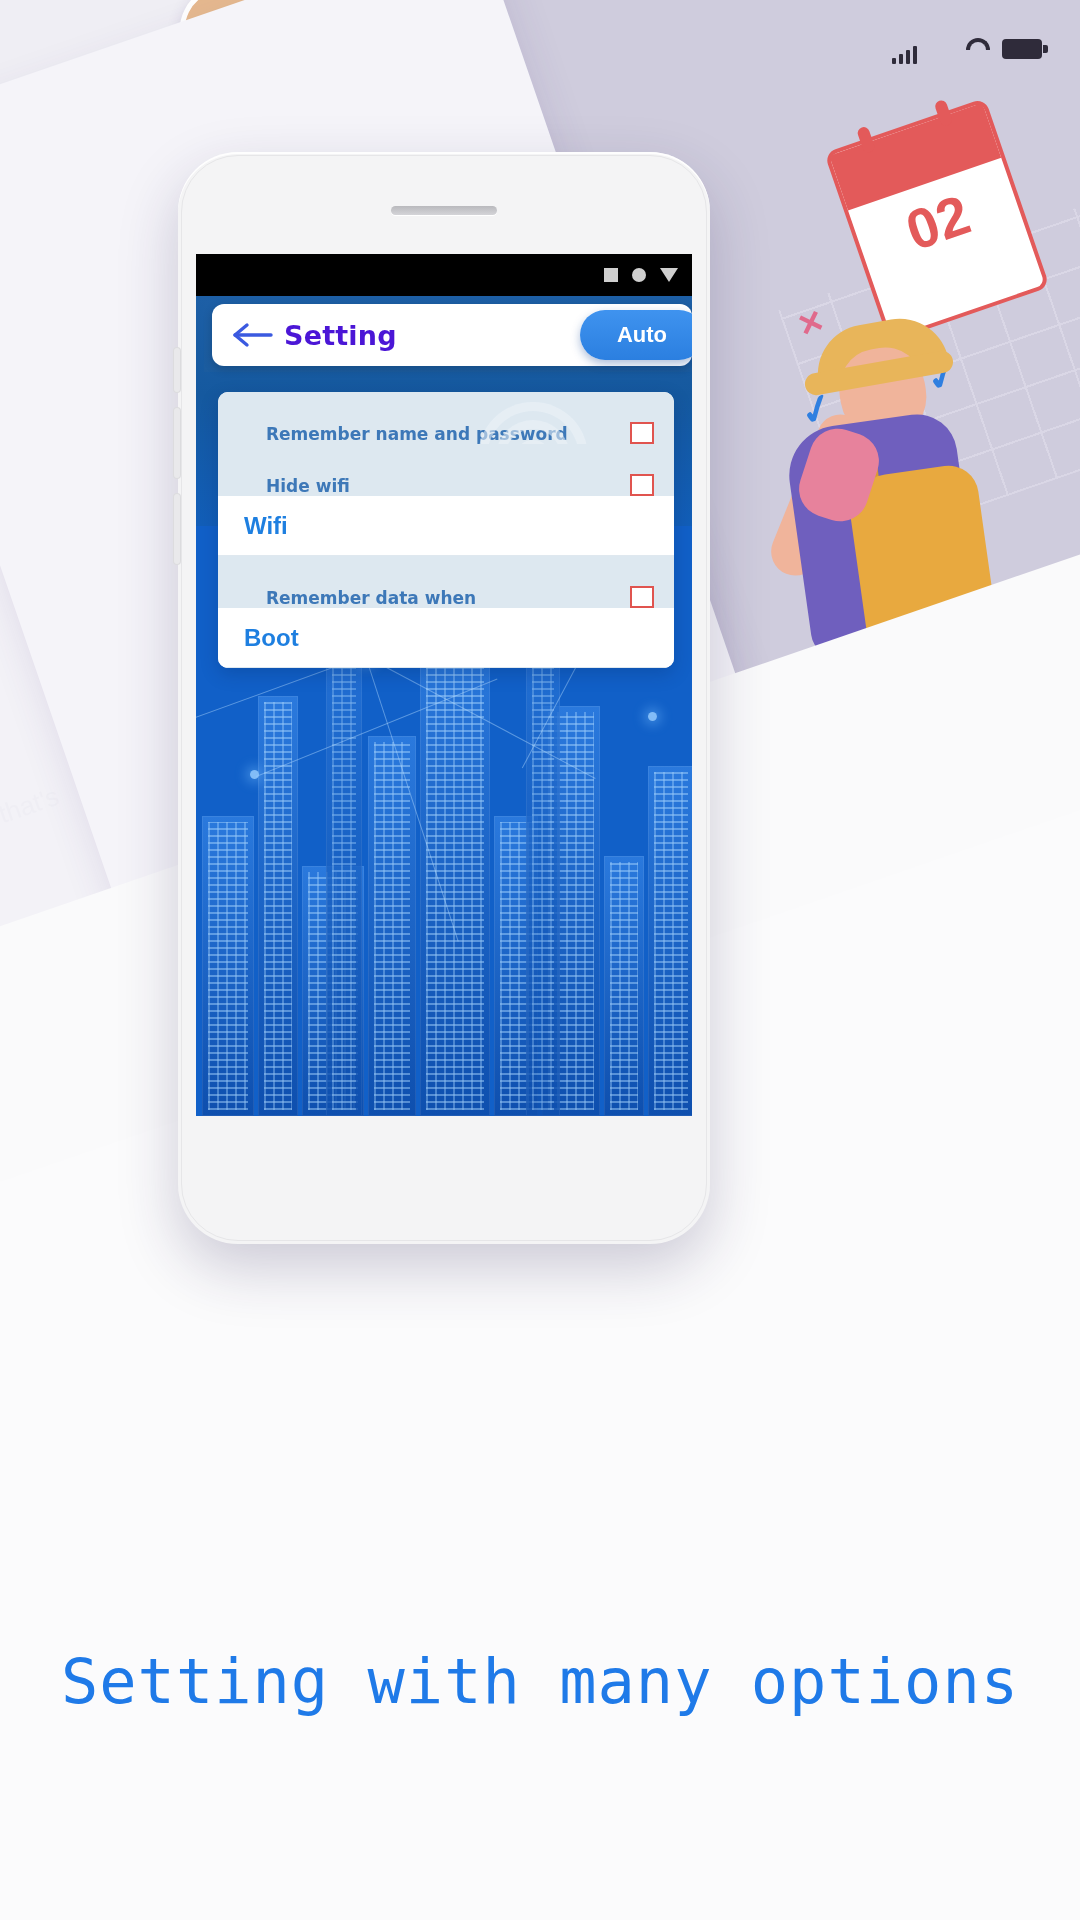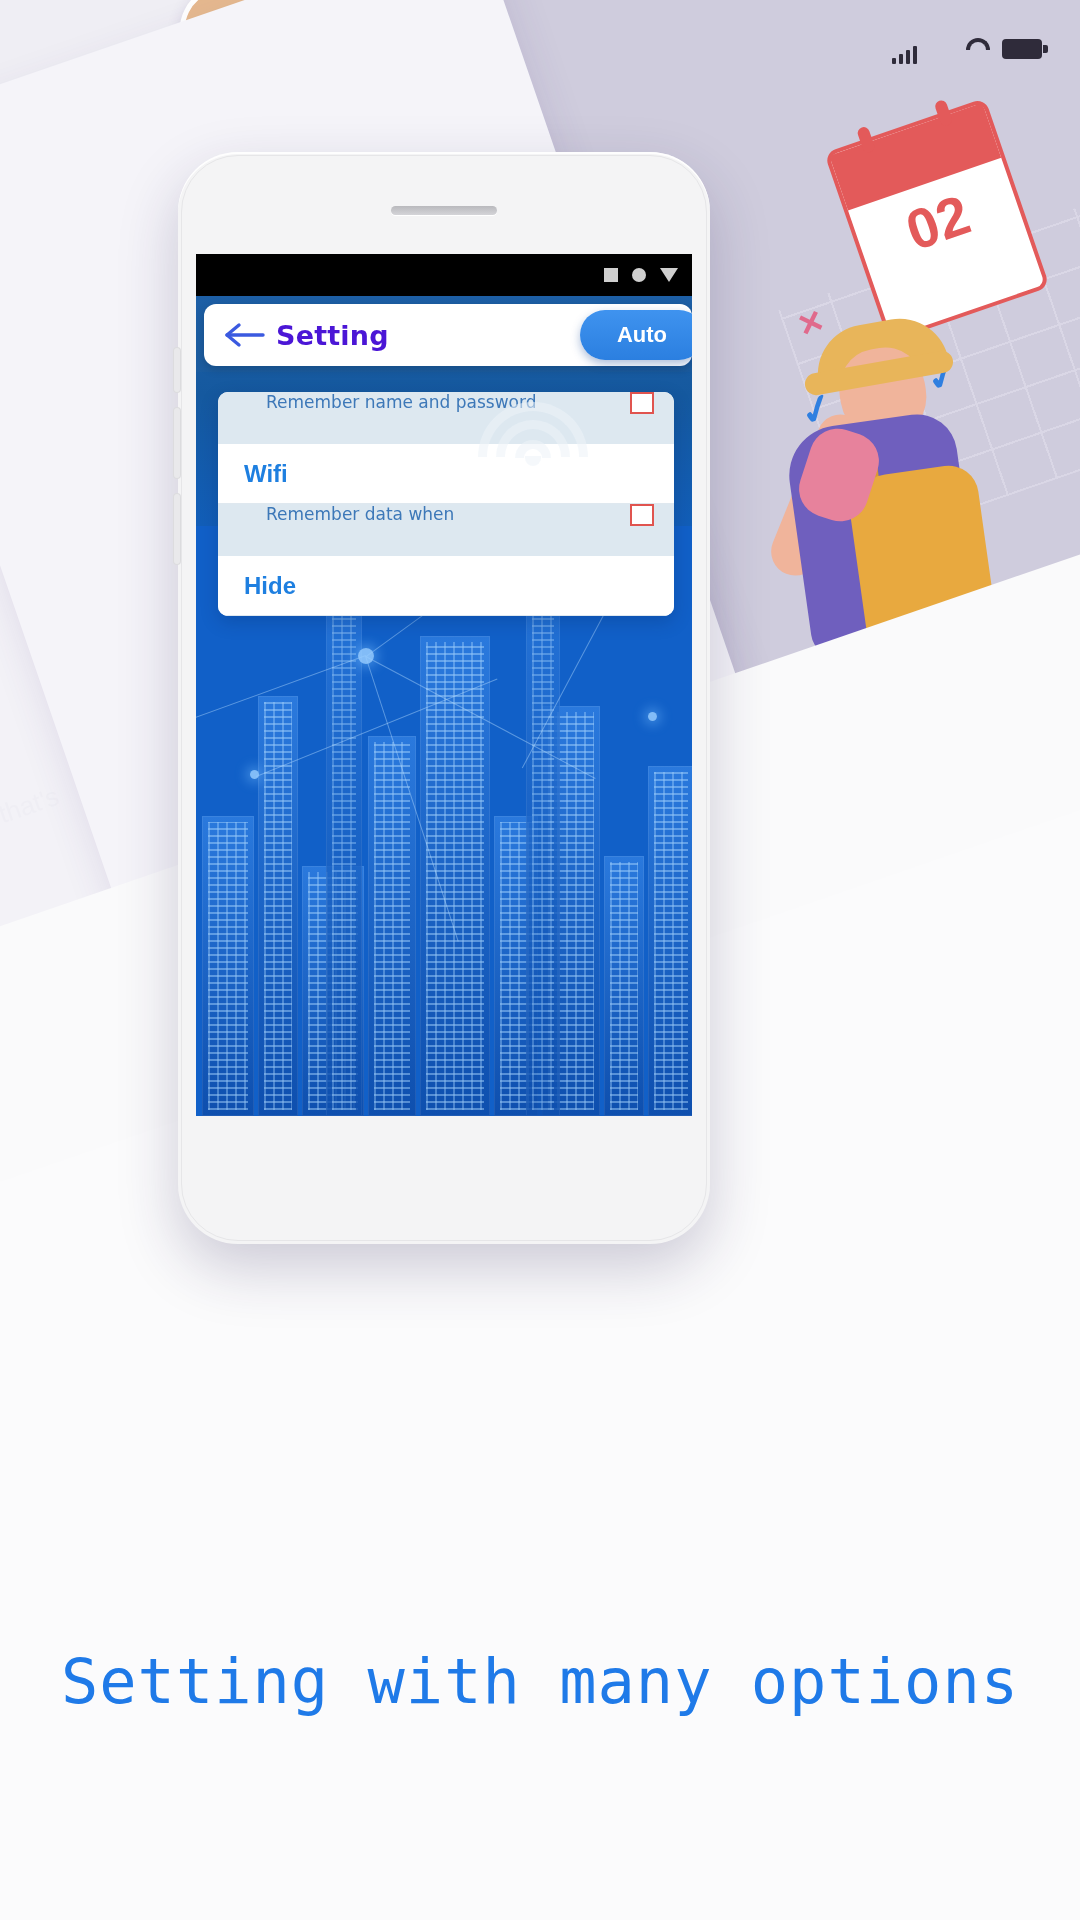--- a/index.html
+++ b/index.html
@@ -290,21 +290,21 @@
     transform-origin:0 0;
   }
   .net-node {
     position:absolute; border-radius:50%;
     background:rgba(150,205,255,.85);
     box-shadow:0 0 12px 4px rgba(120,190,255,.45);
   }
 
   
   .hdr-wrap {
-    position:absolute; left:0; right:0; top:42px; height:76px;
+    position:absolute; left:8px; right:0; top:42px; height:76px;
     background:linear-gradient(180deg,#1d5fa6,#1b5c9f);
   }
   .hdr-card {
     position:absolute; left:8px; right:0px; top:8px; height:62px;
     background:#fff; border-radius:12px;
     display:flex; align-items:center;
     box-shadow:0 3px 10px rgba(0,0,0,.18);
   }
   .back-arrow {
     width:52px; margin-left:14px; display:flex; align-items:center; justify-content:center;
@@ -334,23 +334,23 @@
   }
   .sec-head {
     height:60px; display:flex; align-items:center;
     padding-left:26px;
     font-size:24px; font-weight:700; color:#1e7fe0;
     background:#fff;
     border-bottom:1px solid #dfe8ef;
   }
   .opt-row {
     position:relative;
-    height:52px; display:flex; align-items:flex-start;
+    height:52px; display:flex; align-items:flex-end;
     background:#dde8f0;
-    padding-left:48px; padding-right:20px;
+    padding-left:48px; padding-right:20px;font-weight:bold;
   }
   .opt-row.last { border-bottom:none; }
   .opt-label {
     font-size:17px; color:#3d78b8; flex:1;
     font-family:"DejaVu Sans", sans-serif;
   }
   .chk {
     width:24px; height:22px; border:2px solid #e0544f;
     background:#fff; flex:none; cursor:pointer;
   }
@@ -541,26 +541,30 @@
       <div class="opt-row">
         <div class="wm-wifi">
           <span class="wm-w1"></span>
             <span class="wm-w2"></span>
             <span class="wm-w3"></span>
             <div class="wm-dot"></div>
         </div>
         <div class="opt-label">Remember name and password</div>
         <div class="chk"></div>
       </div>
+      <div class="opt-row last">
+        <div class="opt-label">Hide wifi</div>
+        <div class="chk"></div>
+      </div>
 
       <div class="sec-head">Wifi</div>
       <div class="opt-row last">
         <div class="opt-label">Remember data when</div>
         <div class="chk"></div>
       </div>
 
-      <div class="sec-head">Hide</div>
+      <div class="sec-head">Boot</div>
 
     </div>
   </div>
 </div>
 
 <div id="caption">Setting with many options</div>
 
 </body></html>

